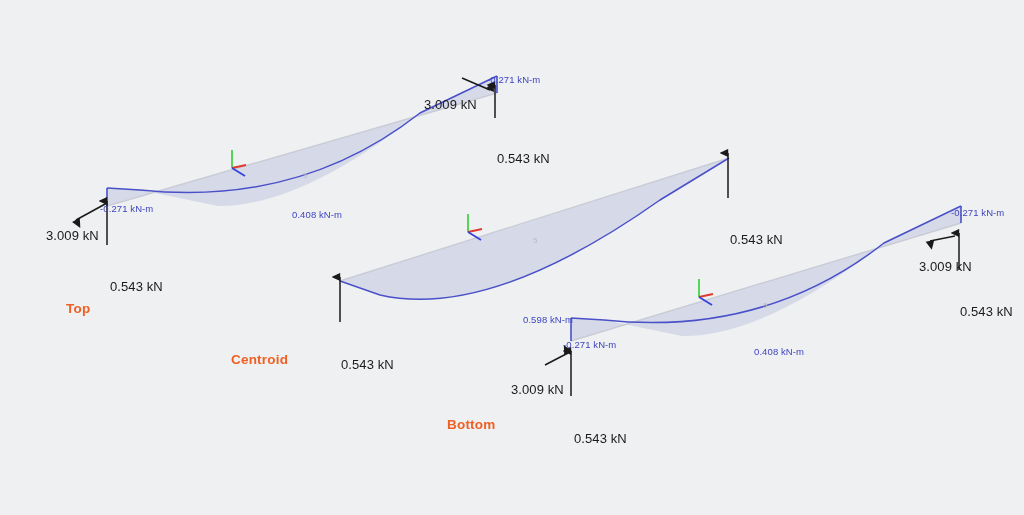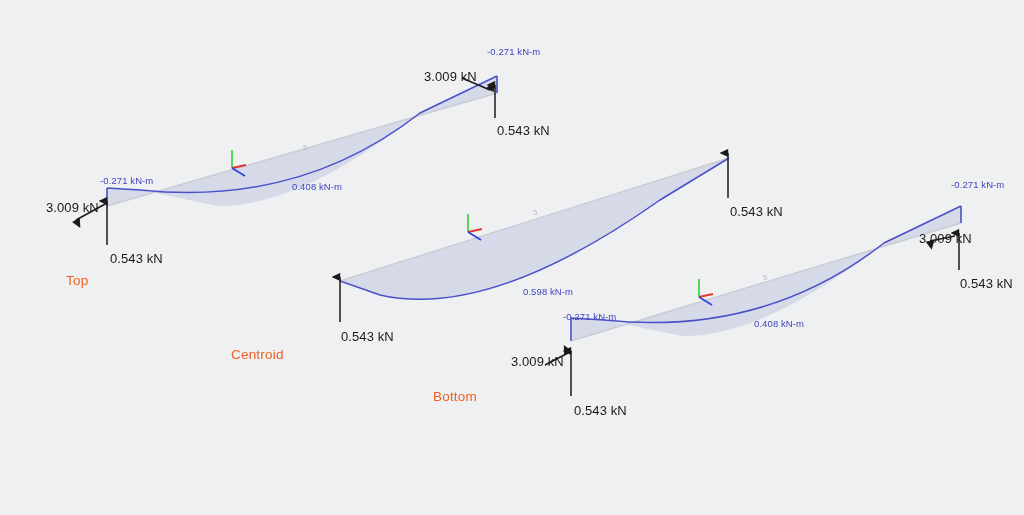--- a/index.html
+++ b/index.html
@@ -25,35 +25,36 @@
     left: 0;
     top: 0;
     width: 1024px;
     height: 515px;
   }
   .lbl {
     position: absolute;
     white-space: nowrap;
     pointer-events: none;
     line-height: 1;
+    margin-top: 28px;
   }
   .lbl-moment {
     color: #3f45c0;
     font-size: 9.5px;
     letter-spacing: 0.1px;
   }
   .lbl-force {
     color: #1a1a1a;
     font-size: 13px;
     letter-spacing: 0.1px;
   }
   .lbl-section {
     color: #ef6024;
     font-size: 13.5px;
-    font-weight: normal;
+    font-weight: bold;
     letter-spacing: 0.2px;
   }
   .lbl-dim {
     color: #b9bcc4;
     font-size: 8px;
   }
 </style>
 </head>
 <body>
 
@@ -156,16 +157,16 @@
 
   <div class="lbl lbl-moment" style="left:563px; top:312px;">-0.271 kN-m</div>
   <div class="lbl lbl-moment" style="left:754px; top:319px;">0.408 kN-m</div>
   <div class="lbl lbl-moment" style="left:951px; top:180px;">-0.271 kN-m</div>
   <div class="lbl lbl-force" style="left:511px; top:355px;">3.009 kN</div>
   <div class="lbl lbl-force" style="left:574px; top:404px;">0.543 kN</div>
   <div class="lbl lbl-force" style="left:919px; top:232px;">3.009 kN</div>
   <div class="lbl lbl-force" style="left:960px; top:277px;">0.543 kN</div>
 
   <div class="lbl lbl-section" style="left:66px; top:274px;">Top</div>
-  <div class="lbl lbl-section" style="left:231px; top:348px;">Centroid</div>
-  <div class="lbl lbl-section" style="left:433px; top:390px;text-align:center;">Bottom</div>
+  <div class="lbl lbl-section" style="left:231px; top:325px;">Centroid</div>
+  <div class="lbl lbl-section" style="left:447px; top:390px;text-align:center;">Bottom</div>
 
 </div>
 
 </body></html>

